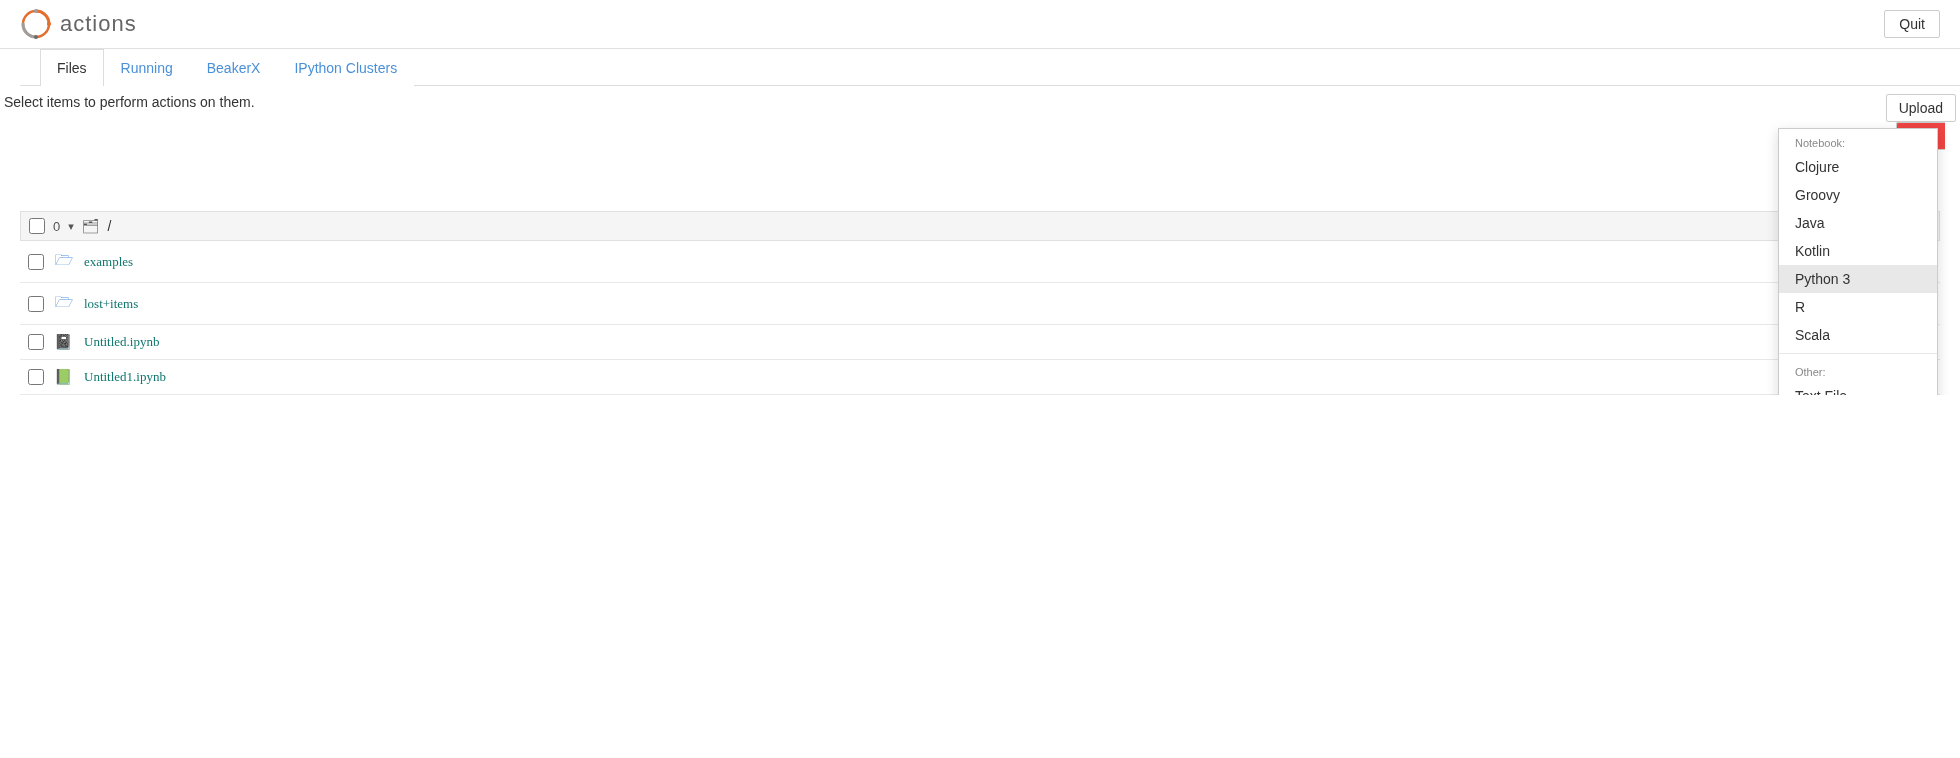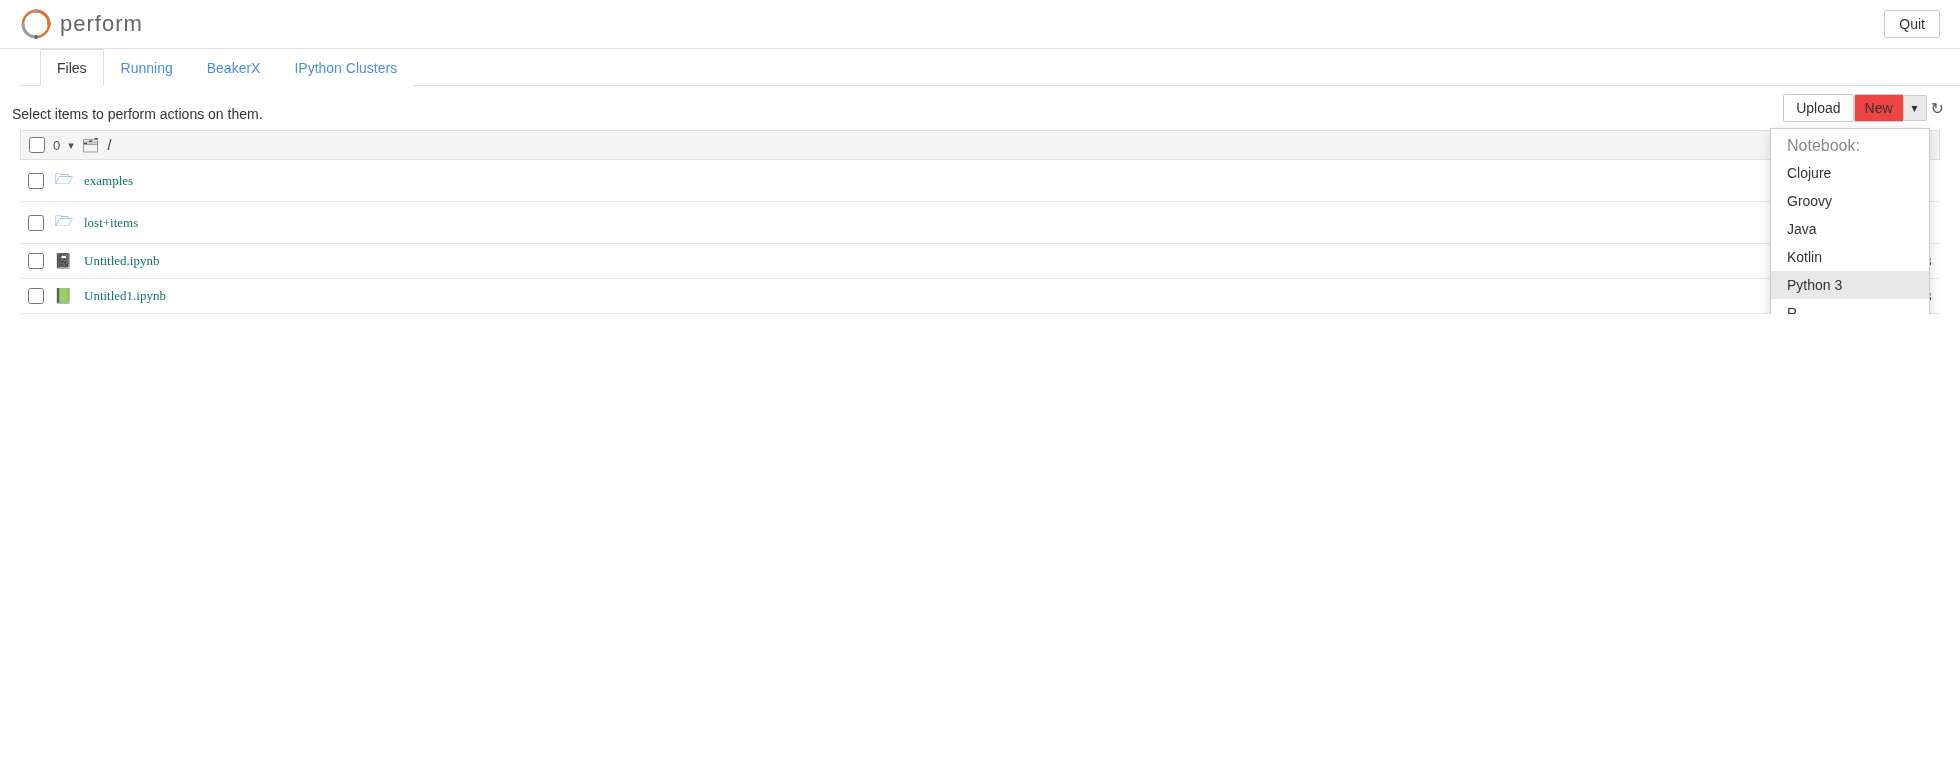--- a/index.html
+++ b/index.html
@@ -66,33 +66,34 @@
     .tab.active {
       color: #333;
       border-color: #ddd;
       border-bottom-color: #fff;
       background: #fff;
     }
 
     
     .toolbar {
       display: flex;
-      align-items: flex-end;
+      align-items: flex-start;
       justify-content: space-between;
-      padding: 8px 12px;
+      padding: 8px 4px;
       background: #fff;
     }
     .toolbar-left {
       font-size: 14px;
       color: #333;
     }
     .toolbar-right {
       display: flex;
       align-items: center;
       position: relative;
+      flex-direction: column;
     }
     .upload-btn {
       border: 1px solid #ccc;
       background: #fff;
       padding: 5px 12px;
       font-size: 14px;
       cursor: pointer;
       border-radius: 2px;
       color: #333;
     }
@@ -209,21 +210,21 @@
       top: 34px;
       right: 18px;
       background: #fff;
       border: 1px solid #ccc;
       box-shadow: 0 4px 12px rgba(0,0,0,0.15);
       min-width: 160px;
       z-index: 1000;
     }
     .dropdown-section-label {
       padding: 8px 16px 4px 16px;
-      font-size: 16px;
+      font-size: 11px;
       color: #888;
       font-weight: 500;
     }
     .dropdown-divider {
       border: none;
       border-top: 1px solid #e8e8e8;
       margin: 4px 0;
     }
     .dropdown-item {
       padding: 6px 16px;
@@ -244,21 +245,21 @@
       <ellipse cx="16" cy="16" rx="13" ry="13" fill="none" stroke="#e46e2e" stroke-width="2.5"></ellipse>
       <ellipse cx="16" cy="16" rx="13" ry="13" fill="none" stroke="#9e9e9e" stroke-width="0"></ellipse>
 
       <path d="M16 3 A13 13 0 0 1 29 16" stroke="#e46e2e" stroke-width="3" fill="none" stroke-linecap="round"></path>
       <path d="M16 29 A13 13 0 0 1 3 16" stroke="#9e9e9e" stroke-width="3" fill="none" stroke-linecap="round"></path>
 
       <circle cx="16" cy="3" r="2" fill="#9e9e9e"></circle>
       <circle cx="29" cy="16" r="2" fill="#e46e2e"></circle>
       <circle cx="16" cy="29" r="2" fill="#6c6c6c"></circle>
     </svg>
-    <span class="logo-text">perform</span>
+    <span class="logo-text">actions</span>
   </div>
   <button class="quit-btn">Quit</button>
 </div>
 
 <div class="tabs">
   <div class="tab active">Files</div>
   <div class="tab">Running</div>
   <div class="tab">BeakerX</div>
   <div class="tab">IPython Clusters</div>
 </div>

